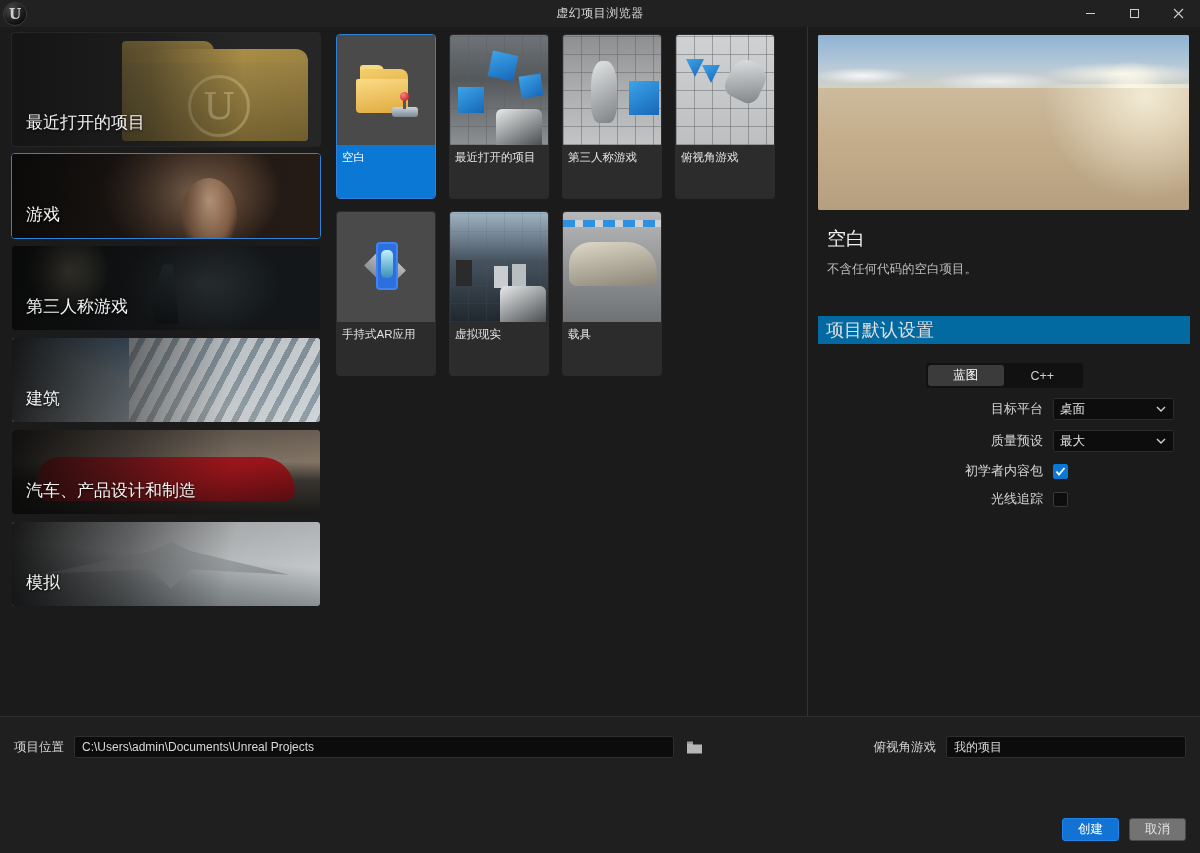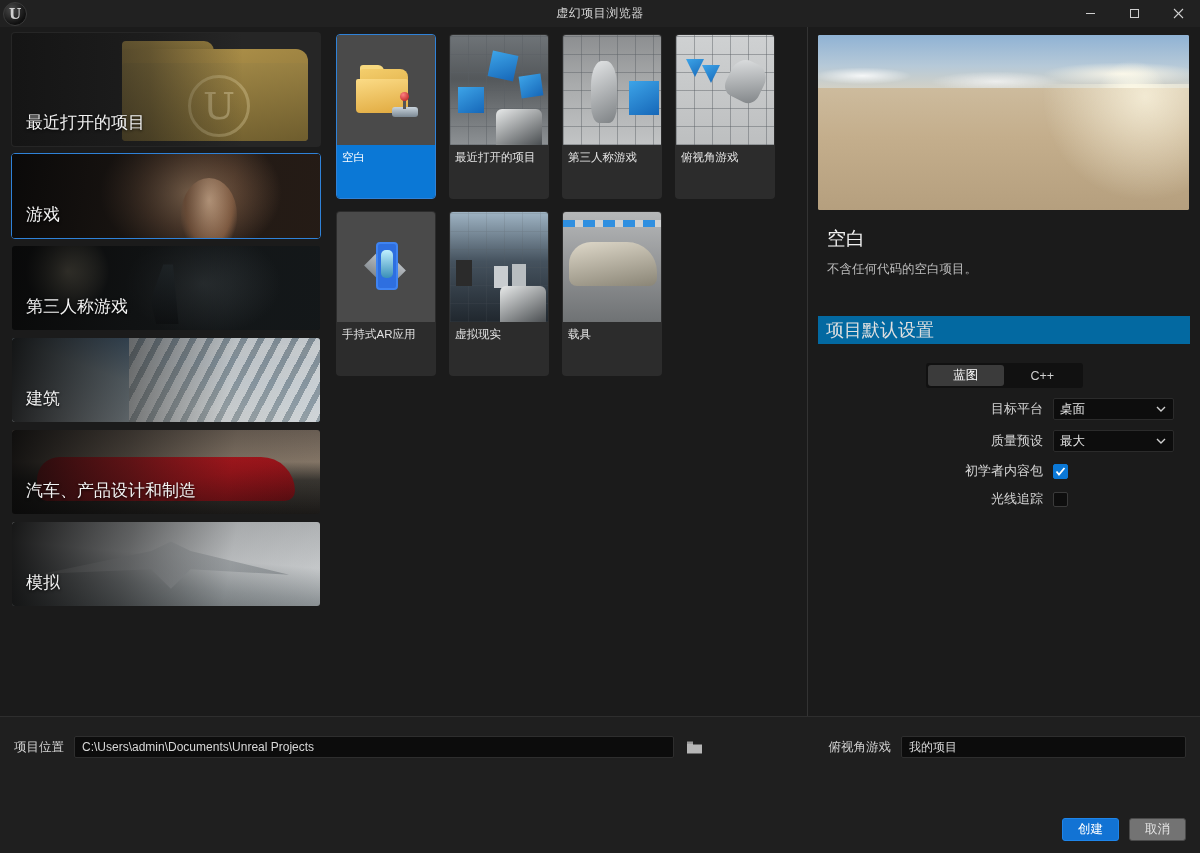--- a/index.html
+++ b/index.html
@@ -477,20 +477,20 @@
       <div class="path-label">项目位置</div>
       <div class="input" style="width:600px;" placeholder="选择项目位置">C:\Users\admin\Documents\Unreal Projects</div>
       <div class="browse-btn">
         <svg width="18" height="15" viewBox="0 0 18 15">
           <path d="M1 3 h6 v1.5 h9 v9 h-15 z" fill="#b6b6b6"></path>
           <rect x="1" y="1.5" width="6" height="2.4" fill="#9a9a9a"></rect>
         </svg>
       </div>
       <div style="flex:1"></div>
       <div class="path-label">俯视角游戏</div>
-      <div class="input" style="width:285px;" placeholder="输入项目名称">我的项目</div>
+      <div class="input" style="width:240px;" placeholder="输入项目名称">我的项目</div>
     </div>
     <div class="actions">
       <div class="btn primary">创建</div>
       <div class="btn secondary">取消</div>
     </div>
   </div>
 </div>
 
 </body></html>

